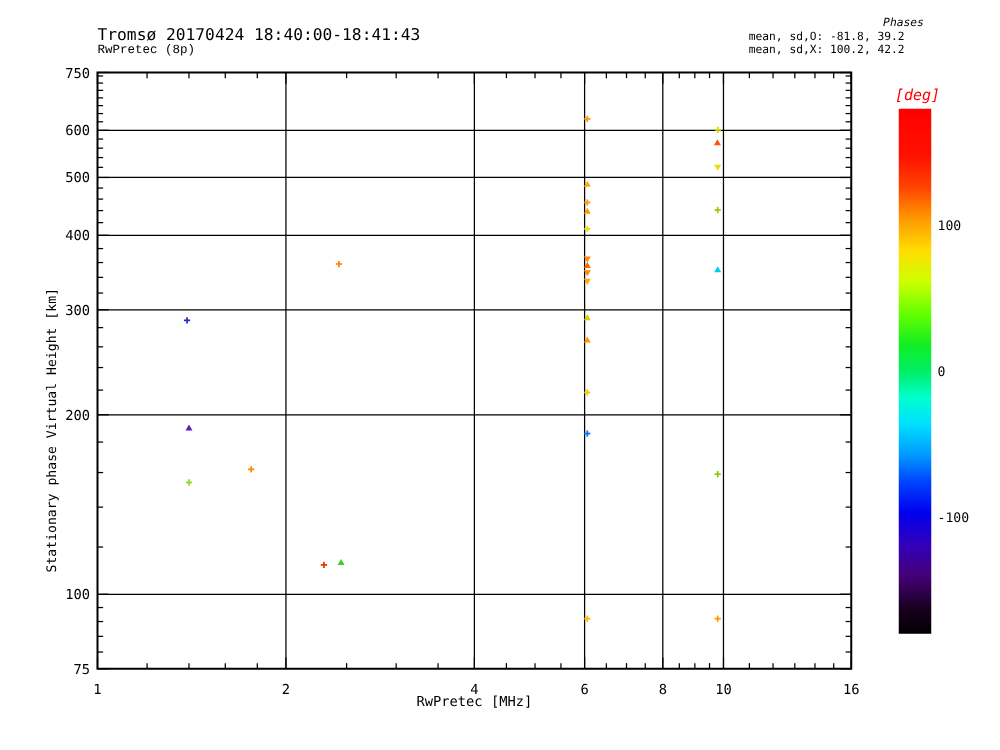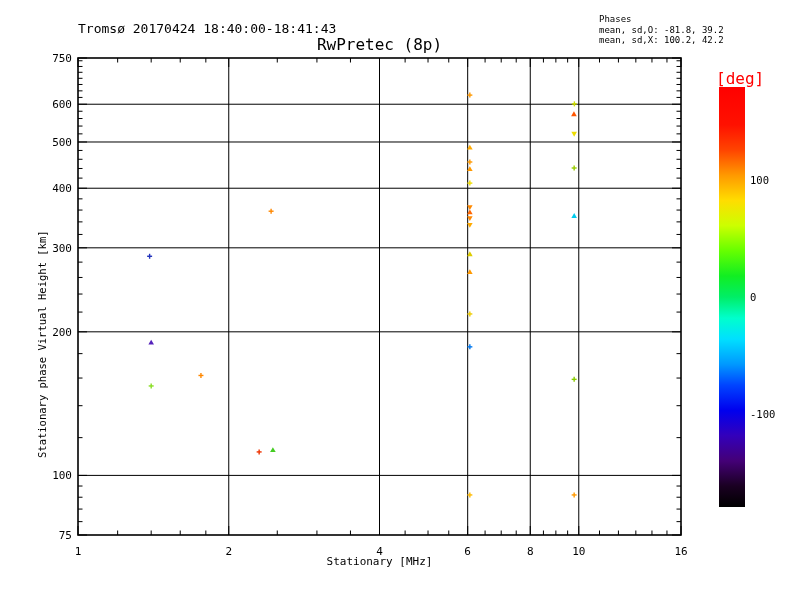--- a/index.html
+++ b/index.html
@@ -1,42 +1,42 @@
 <!DOCTYPE html>
 <html><head>
 <meta charset="utf-8">
 <style>
   html,body{margin:0;padding:0;background:#ffffff;}
   .page{position:relative;width:800px;height:600px;background:#ffffff;color:#000;
         font-family:"DejaVu Sans Mono",monospace;overflow:hidden;}
   .page svg{position:absolute;left:0;top:0;}
   svg text{font-family:"DejaVu Sans Mono",monospace;fill:#000;}
   .title{position:absolute;left:78px;width:603px;top:21px;font-size:13px;}
-  .subtitle{position:absolute;left:78px;width:603px;top:35px;text-align:center;font-size:16px;}
+  .subtitle{position:absolute;left:78px;width:603px;top:35px;font-size:10px;font-family:Liberation Mono, monospace;}
   .stats{position:absolute;left:599px;top:14px;width:140px;font-size:9px;line-height:10.5px;}
-  .stats-h{text-align:left;}
-  .deg{position:absolute;left:716px;top:69px;font-size:16px;}
+  .stats-h{text-align:right;font-style:italic;}
+  .deg{position:absolute;left:716px;top:69px;font-size:12px;font-style:italic;}
   .xlab{position:absolute;left:78px;width:603px;top:555px;text-align:center;font-size:11px;}
   .ylab{position:absolute;left:36px;top:458px;transform-origin:0 0;transform:rotate(-90deg);
         font-size:10.5px;white-space:nowrap;}
 </style>
 </head>
 <body>
 
 <div class="page">
   <div class="title">Tromsø 20170424 18:40:00-18:41:43</div>
   <div class="subtitle">RwPretec (8p)</div>
   <div class="stats">
     <div class="stats-h">Phases</div>
     <div>mean, sd,O: -81.8, 39.2</div>
     <div>mean, sd,X: 100.2, 42.2</div>
   </div>
   <div class="deg" style="color: rgb(255, 0, 0);">[deg]</div>
   <div class="ylab">Stationary phase Virtual Height [km]</div>
-  <div class="xlab">Stationary [MHz]</div>
+  <div class="xlab">RwPretec [MHz]</div>
   <svg id="plot" width="800" height="600" viewBox="0 0 800 600">
       <line x1="228.75" y1="58" x2="228.75" y2="535" stroke="#000" stroke-width="1"></line>
       <line x1="379.5" y1="58" x2="379.5" y2="535" stroke="#000" stroke-width="1"></line>
       <line x1="467.6830969837143" y1="58" x2="467.6830969837143" y2="535" stroke="#000" stroke-width="1"></line>
       <line x1="530.25" y1="58" x2="530.25" y2="535" stroke="#000" stroke-width="1"></line>
       <line x1="578.78066030427" y1="58" x2="578.78066030427" y2="535" stroke="#000" stroke-width="1"></line>
       <line x1="78" y1="475.4042226378409" x2="681" y2="475.4042226378409" stroke="#000" stroke-width="1"></line>
       <line x1="78" y1="331.8129147061219" x2="681" y2="331.8129147061219" stroke="#000" stroke-width="1"></line>
       <line x1="78" y1="247.817384136562" x2="681" y2="247.817384136562" stroke="#000" stroke-width="1"></line>
       <line x1="78" y1="188.22160677440286" x2="681" y2="188.22160677440286" stroke="#000" stroke-width="1"></line>

